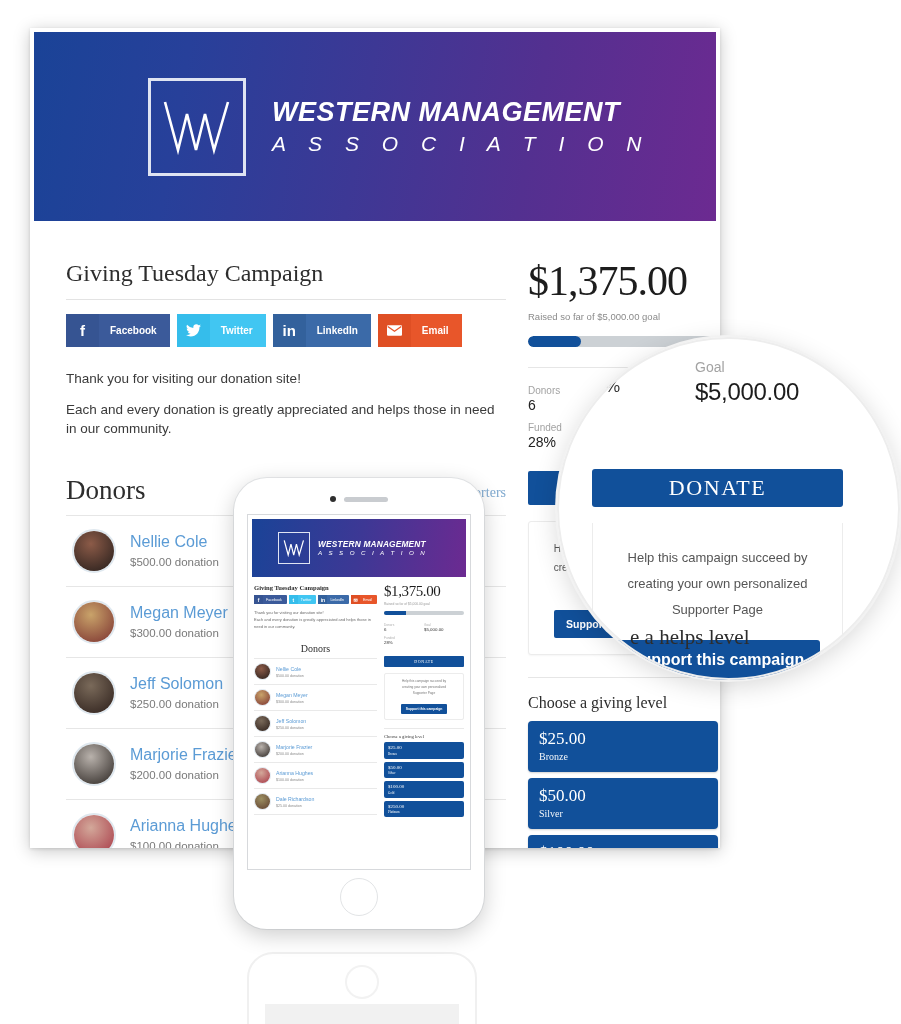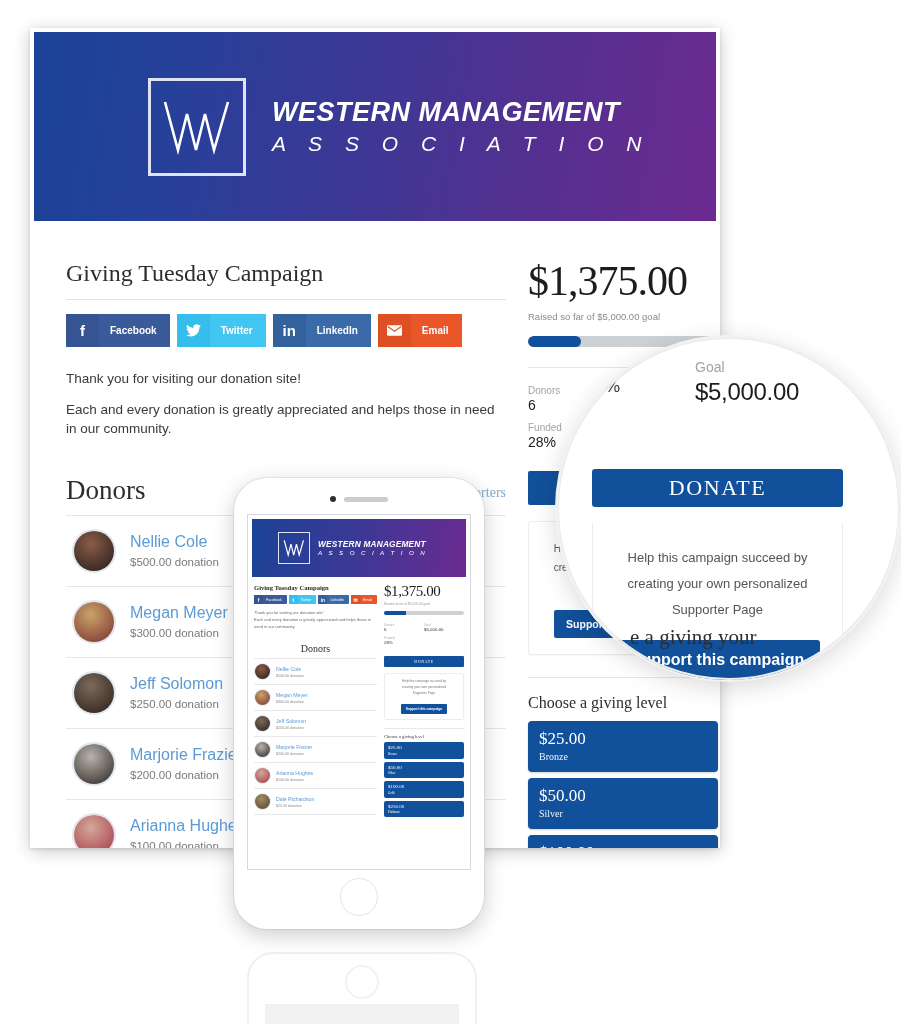--- a/index.html
+++ b/index.html
@@ -568,18 +568,18 @@
       <button class="mdon">DONATE</button>
       <div class="mcard">
         <div class="mtxt">
           <div>Help this campaign succeed by</div>
           <div>creating your own personalized</div>
           <div>Supporter Page</div>
         </div>
         <button class="msbtn">Support this campaign</button>
       </div>
 
-      <div class="mgiv">e a giving your</div>
+      <div class="mgiv">e a helps level</div>
     </div>
   </div>
   <div class="mag-edge"></div>
 
 </div>
 
 </body></html>

